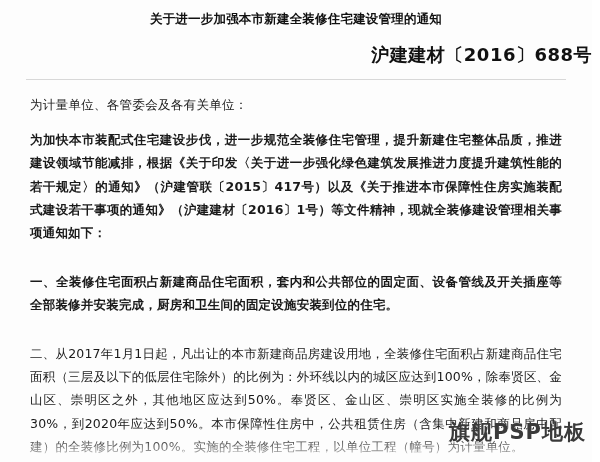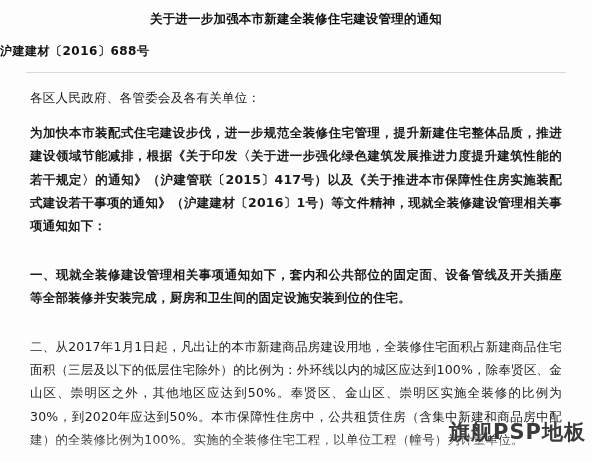--- a/index.html
+++ b/index.html
@@ -24,22 +24,22 @@
   .doc-title {
     text-align: center;
     font-size: 12.5px;
     font-weight: bold;
     letter-spacing: 0.2px;
     color: #111;
     padding: 10px 40px 0 40px;
     line-height: 1.5;
   }
   .doc-number {
-    text-align: left;
-    font-size: 12px;
+    text-align: right;
+    font-size: 18px;
     font-weight: bold;
     color: #111;
     margin-top: 14px;
     letter-spacing: 0.5px;
   }
   .divider {
     width: 540px;
     margin: 12px auto 0 auto;
     height: 1px;
     background: #d8d8d8;
@@ -98,25 +98,25 @@
 <div class="page">
 
   <div class="doc-title">关于进一步加强本市新建全装修住宅建设管理的通知</div>
 
   <div class="doc-number">沪建建材〔2016〕688号</div>
 
   <div class="divider"></div>
 
   <div class="body-wrap">
 
-    <div class="salutation">各区人民政府、各管委会及各有关单位：</div>
+    <div class="salutation">为计量单位、各管委会及各有关单位：</div>
 
     <div class="para gap-large">为加快本市装配式住宅建设步伐，进一步规范全装修住宅管理，提升新建住宅整体品质，推进建设领域节能减排，根据《关于印发〈关于进一步强化绿色建筑发展推进力度提升建筑性能的若干规定〉的通知》（沪建管联〔2015〕417号）以及《关于推进本市保障性住房实施装配式建设若干事项的通知》（沪建建材〔2016〕1号）等文件精神，现就全装修建设管理相关事项通知如下：</div>
 
-    <div class="para gap-large">一、现就全装修建设管理相关事项通知如下，套内和公共部位的固定面、设备管线及开关插座等全部装修并安装完成，厨房和卫生间的固定设施安装到位的住宅。</div>
+    <div class="para gap-large">一、全装修住宅面积占新建商品住宅面积，套内和公共部位的固定面、设备管线及开关插座等全部装修并安装完成，厨房和卫生间的固定设施安装到位的住宅。</div>
 
     <div class="para para-last">二、从2017年1月1日起，凡出让的本市新建商品房建设用地，全装修住宅面积占新建商品住宅面积（三层及以下的低层住宅除外）的比例为：外环线以内的城区应达到100%，除奉贤区、金山区、崇明区之外，其他地区应达到50%。奉贤区、金山区、崇明区实施全装修的比例为30%，到2020年应达到50%。本市保障性住房中，公共租赁住房（含集中新建和商品房中配建）的全装修比例为100%。实施的全装修住宅工程，以单位工程（幢号）为计量单位。</div>
 
   </div>
 
   <div class="fadebar"></div>
 
   <div class="watermark">旗舰PSP地板</div>
 
 </div>

